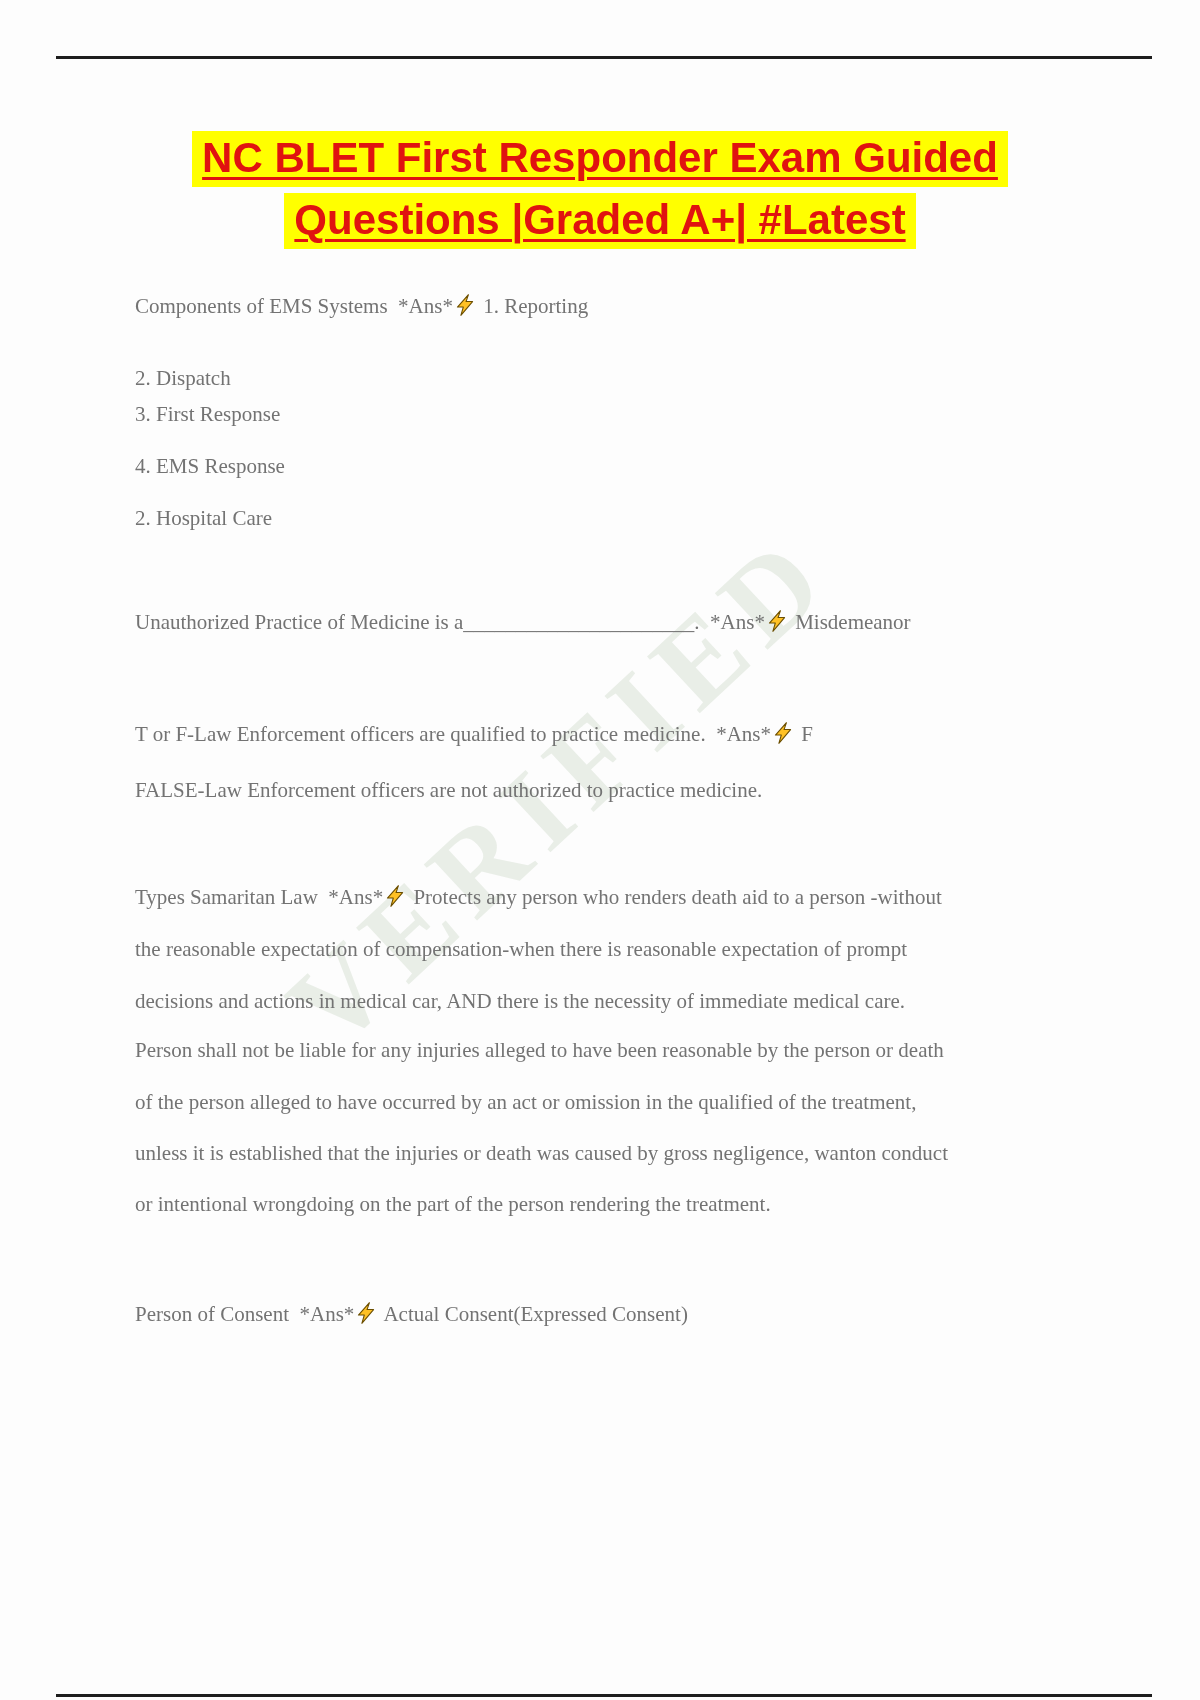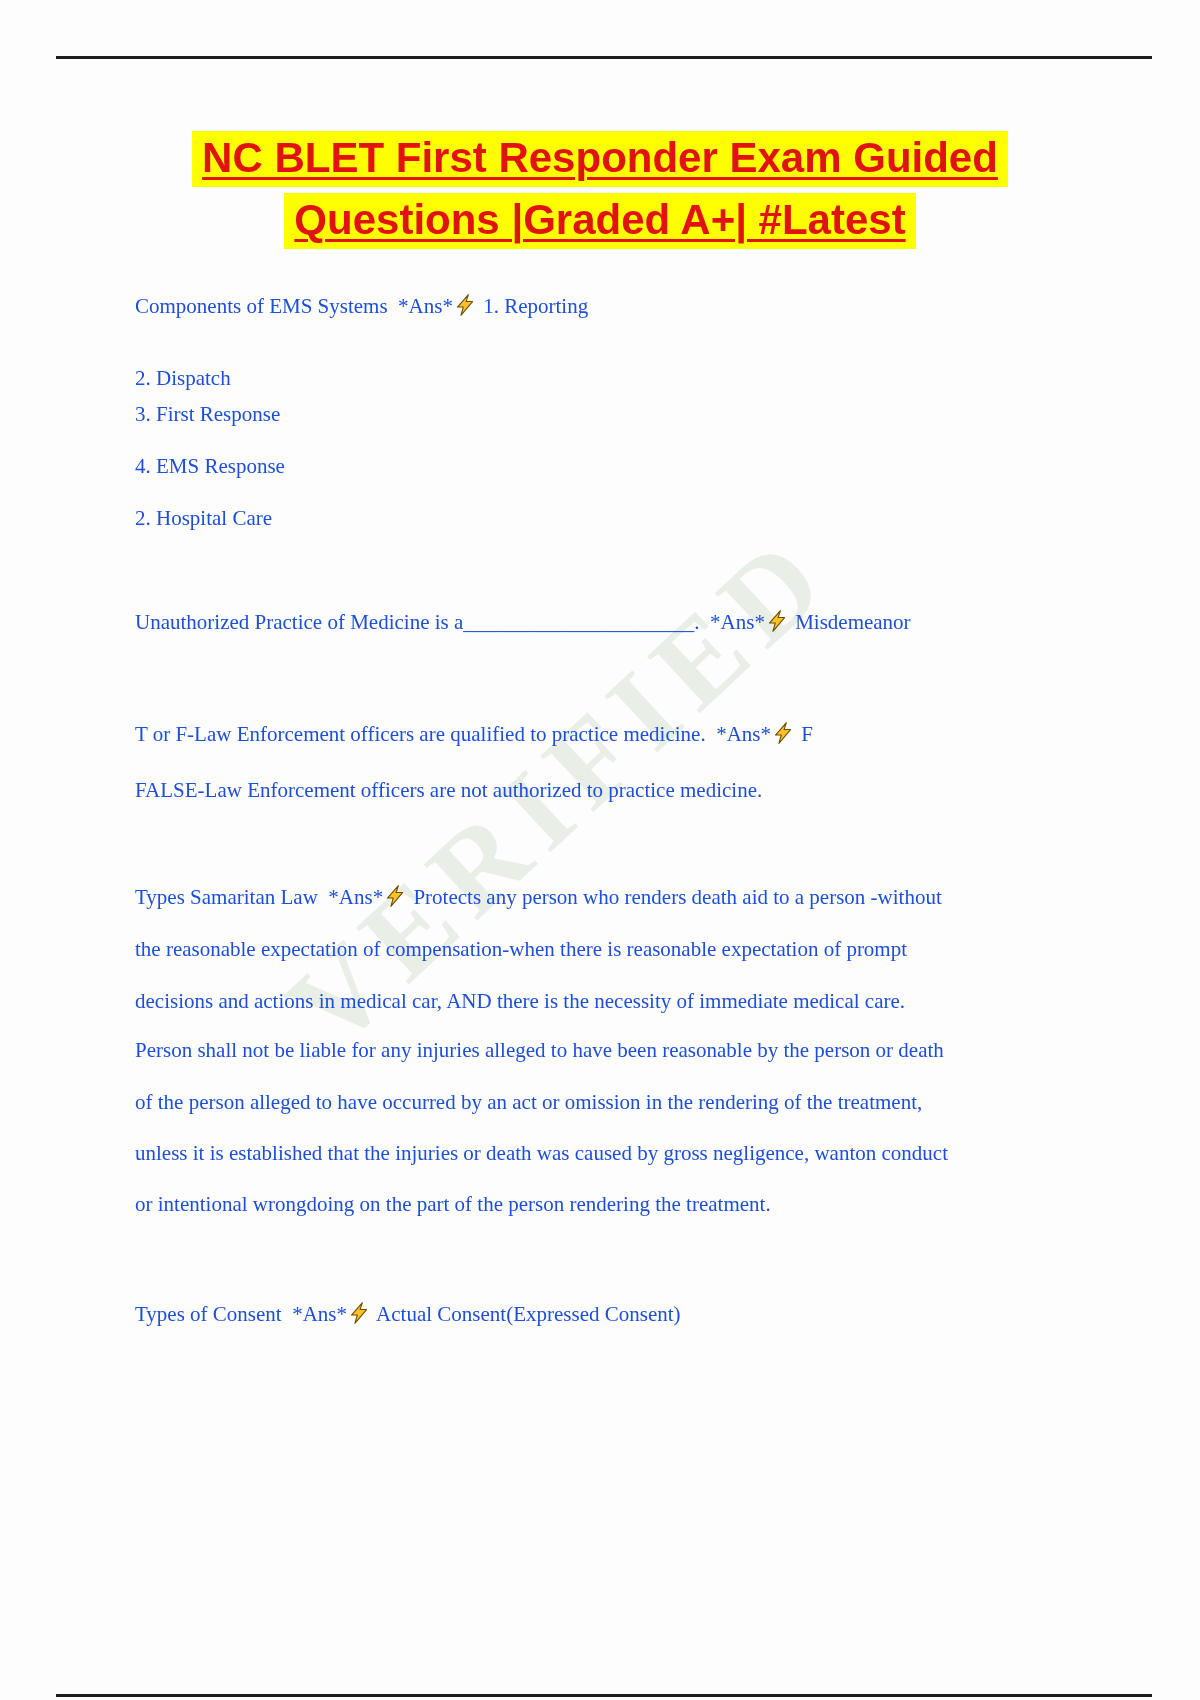--- a/index.html
+++ b/index.html
@@ -56,21 +56,21 @@
     text-decoration: underline;
     text-decoration-color: #e01310;
     text-decoration-thickness: 3px;
     text-underline-offset: 5px;
   }
 
   .line {
     position: absolute;
     left: 135px;
     font-size: 21px;
-    color: #1d4ed8;
+    color: #737373;
     white-space: pre;
     line-height: 28px;
   }
   .bolt-icon {
     display: inline-block;
     width: 22px;
     height: 26px;
     vertical-align: -5px;
     margin: 0 2px 0 1px;
   }
@@ -114,25 +114,25 @@
   <div class="line" style="top:883px"><span>Types Samaritan Law  *Ans*</span><span class="bolt-icon"><svg width="22" height="26" viewBox="0 0 32 32" xmlns="http://www.w3.org/2000/svg">
     <polygon points="21,1 5,19 13.5,19 10,31 27,11 17.5,11" fill="#ffc125" stroke="#6b4e00" stroke-width="1.6" stroke-linejoin="round"></polygon>
   </svg></span><span> Protects any person who renders death aid to a person -without</span></div>
 
   <div class="line" style="top:935px"><span>the reasonable expectation of compensation-when there is reasonable expectation of prompt</span></div>
 
   <div class="line" style="top:987px"><span>decisions and actions in medical car, AND there is the necessity of immediate medical care.</span></div>
 
   <div class="line" style="top:1036px"><span>Person shall not be liable for any injuries alleged to have been reasonable by the person or death</span></div>
 
-  <div class="line" style="top:1088px"><span>of the person alleged to have occurred by an act or omission in the rendering of the treatment,</span></div>
+  <div class="line" style="top:1088px"><span>of the person alleged to have occurred by an act or omission in the qualified of the treatment,</span></div>
 
   <div class="line" style="top:1139px"><span>unless it is established that the injuries or death was caused by gross negligence, wanton conduct</span></div>
 
   <div class="line" style="top:1190px"><span>or intentional wrongdoing on the part of the person rendering the treatment.</span></div>
 
-  <div class="line" style="top:1300px"><span>Types of Consent  *Ans*</span><span class="bolt-icon"><svg width="22" height="26" viewBox="0 0 32 32" xmlns="http://www.w3.org/2000/svg">
+  <div class="line" style="top:1300px"><span>Person of Consent  *Ans*</span><span class="bolt-icon"><svg width="22" height="26" viewBox="0 0 32 32" xmlns="http://www.w3.org/2000/svg">
     <polygon points="21,1 5,19 13.5,19 10,31 27,11 17.5,11" fill="#ffc125" stroke="#6b4e00" stroke-width="1.6" stroke-linejoin="round"></polygon>
   </svg></span><span> Actual Consent(Expressed Consent)</span></div>
 
   <div class="rule bottom"></div>
 
 </div>
 
 </body></html>

